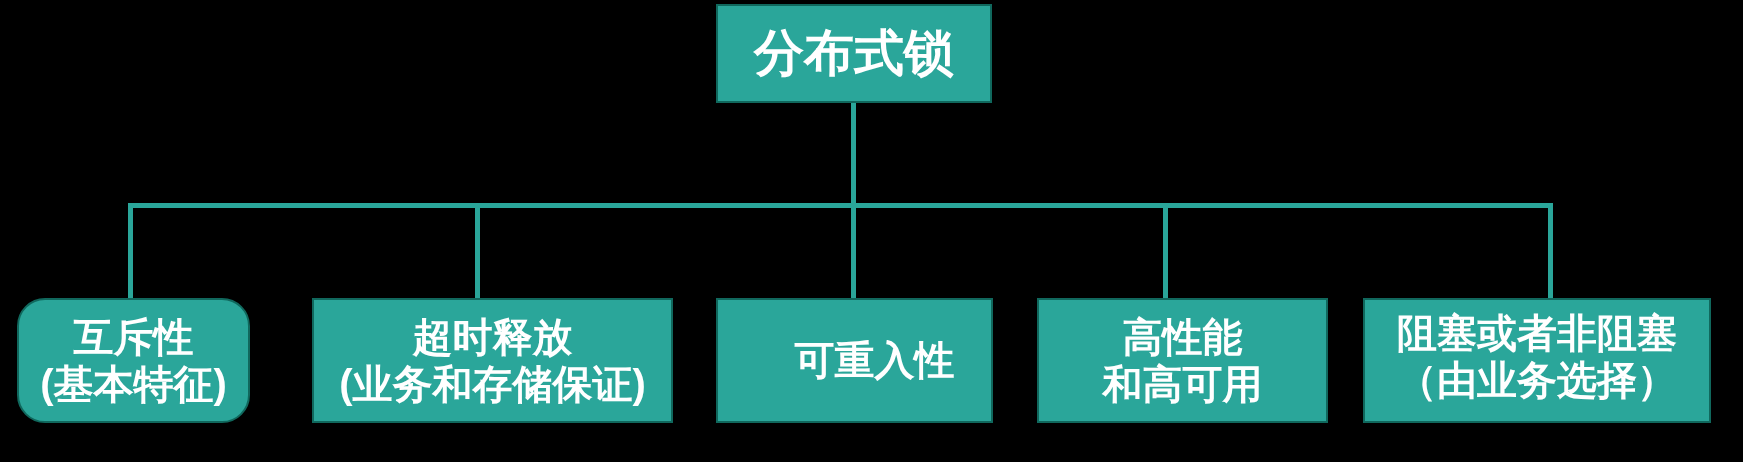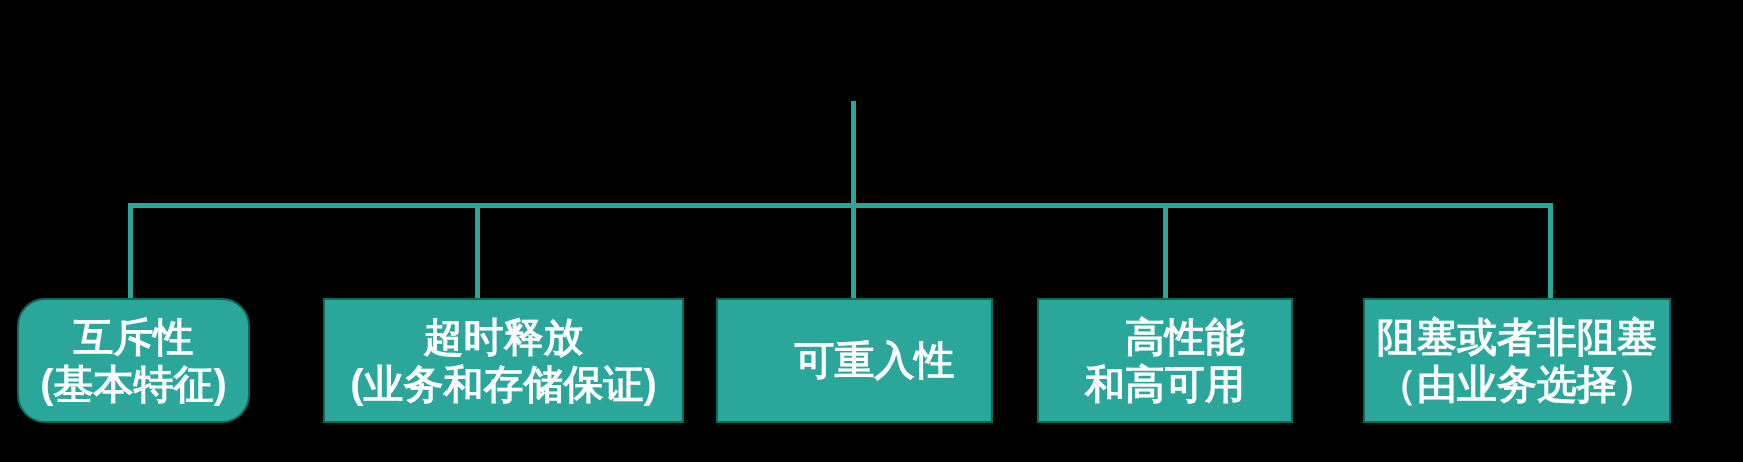--- a/index.html
+++ b/index.html
@@ -46,38 +46,41 @@
     left: 716px; top: 4px; width: 276px; height: 99px;
     font-size: 50px;
     line-height: 1.1;
   }
   .n-child {
     top: 298px; height: 125px;
     font-size: 40px;
     line-height: 1.17;
   }
   .n-c1 { left: 17px;   width: 233px; border-radius: 28px; }
-  .n-c2 { left: 323px;  width: 361px; }
+  .n-c2 { left: 312px;  width: 361px; }
   .n-c3 { left: 716px;  width: 277px; padding-left: 40px; }
-  .n-c4 { left: 1037px; width: 256px; text-align: right; }
-  .n-c5 { left: 1363px; width: 308px; }
+  .n-c4 { left: 1037px; width: 291px; }
+  .n-c5 { left: 1363px; width: 348px; font-family: Liberation Mono, monospace; }
 </style>
 </head>
 <body>
 
 <div class="canvas">
 
   <div class="line stem-root"></div>
   <div class="line h-rail"></div>
   <div class="line stem stem-1"></div>
   <div class="line stem stem-2"></div>
   <div class="line stem stem-3"></div>
   <div class="line stem stem-4"></div>
   <div class="line stem stem-5"></div>
 
+  <div class="node n-root">
+    <span>分布式锁</span>
+  </div>
 
   <div class="node n-child n-c1">
     <span>互斥性
 (基本特征)</span>
   </div>
 
   <div class="node n-child n-c2">
     <span>超时释放
 (业务和存储保证)</span>
   </div>

